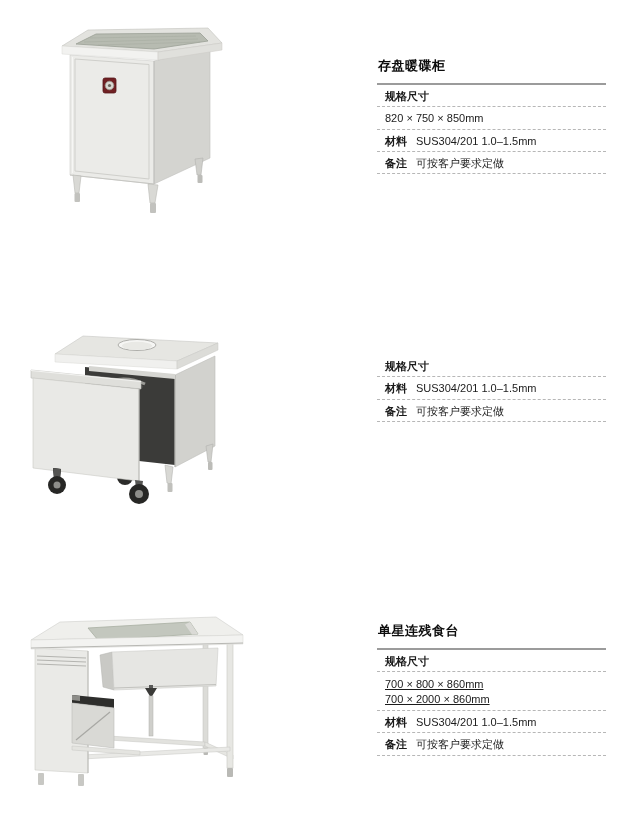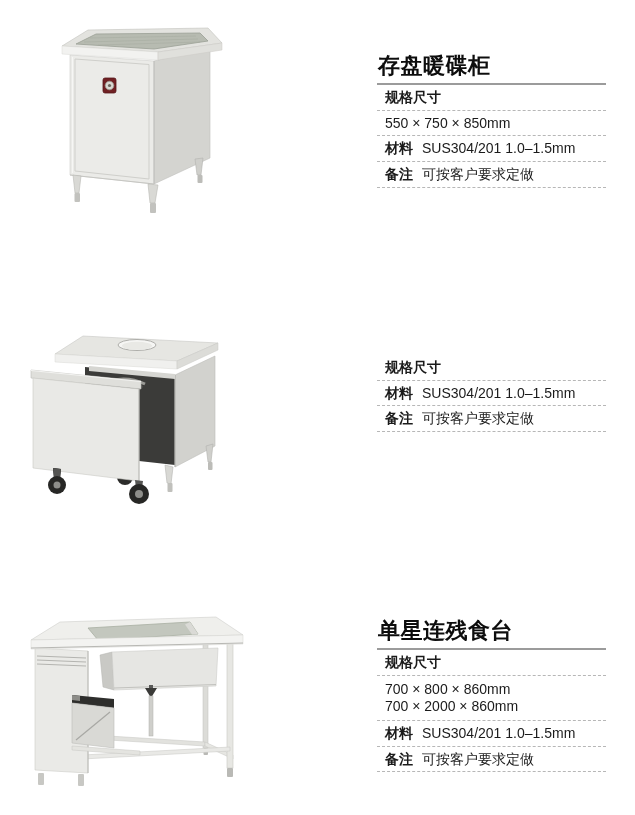--- a/index.html
+++ b/index.html
@@ -10,36 +10,36 @@
     font-family:"Liberation Sans","DejaVu Sans",sans-serif;
     color:#1b1b1b;
     overflow:hidden;
   }
   .fig{position:absolute;}
   .spec{position:absolute;left:377px;width:229px;}
   #spec1{top:55px;}
   #spec2{top:355px;}
   #spec3{top:620px;}
   .spec-title{
-    font-size:22px;line-height:22px;font-weight:700;color:#0d0d0d;
+    font-size:13px;line-height:22px;font-weight:700;color:#0d0d0d;
     padding:0 0 6px 1px;
     border-bottom:2px solid #9b9b9b;
     letter-spacing:.5px;
   }
   .row{
     display:flex;gap:9px;align-items:flex-start;
     border-bottom:1px dashed #b7b7b7;
     padding:5px 0 4px 8px;
-    font-size:14px;line-height:1.12;
+    font-size:11px;line-height:1.12;
   }
   .lbl{font-weight:700;white-space:nowrap;}
   .val{font-weight:400;}
   .row.remark .val{font-weight:400;}
   .dimblock{display:block;font-weight:400;}
-  .dimblock div{padding:1px 0;}
+  .dimblock div{padding:1px 0;text-decoration:underline;}
   svg{display:block;}
 </style>
 </head>
 <body>
 
 <section>
   <div class="fig" style="left:48px;top:22px;">
     <svg width="182" height="200" viewBox="0 0 182 200">
 
       <polygon points="106,39 162,26 162,136 106,162" fill="#d4d4d0" stroke="#c0c0bc" stroke-width="0.6"></polygon>
@@ -75,21 +75,21 @@
       <polygon points="147,137 155,136 153,153 149,153" fill="#cfcfcb" stroke="#b2b2ae" stroke-width="0.6"></polygon>
       <rect x="149.5" y="153" width="5" height="8" rx="1" fill="#bcbcb8"></rect>
     </svg>
   </div>
   <div class="spec" id="spec1">
     <div class="spec-title">存盘暖碟柜</div>
     <div class="row">
       <span class="lbl">规格尺寸</span>
     </div>
     <div class="row">
-      <span class="val">550 × 750 × 850mm</span>
+      <span class="val">820 × 750 × 850mm</span>
     </div>
     <div class="row">
       <span class="lbl">材料</span>
       <span class="val">SUS304/201 1.0–1.5mm</span>
     </div>
     <div class="row remark">
       <span class="lbl">备注</span>
       <span class="val">可按客户要求定做</span>
     </div>
   </div>

